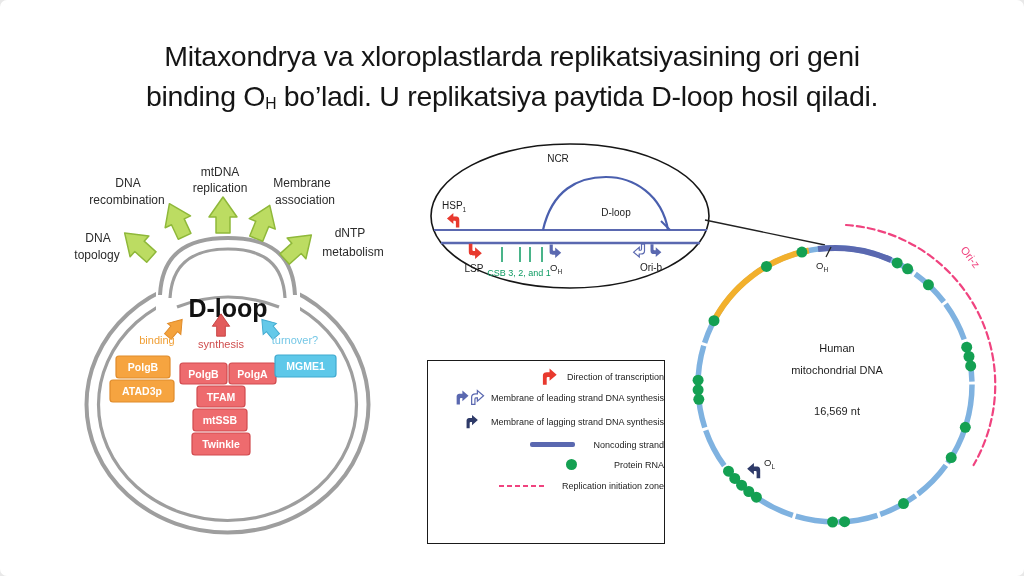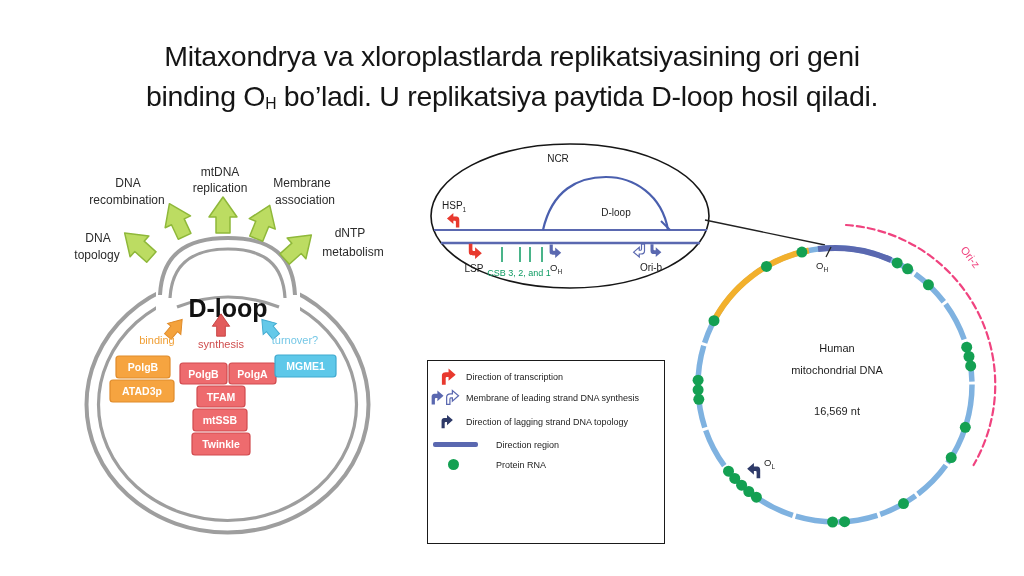--- a/index.html
+++ b/index.html
@@ -1,17 +1,17 @@
 <!DOCTYPE html>
 <html><head>
 <meta charset="utf-8">
 <style>
   html,body{margin:0;padding:0;background:#e8e8e8;}
   .slide{position:relative;width:1024px;height:576px;background:#ffffff;overflow:hidden;
-         font-family:"Liberation Sans",sans-serif;}
+         font-family:"Liberation Sans",sans-serif;border-radius:7px;}
   .slide svg{position:absolute;overflow:visible;}
 
   
   .title{position:absolute;top:36px;left:0;width:1024px;text-align:center;
          color:#151515;font-size:28.5px;line-height:40px;letter-spacing:-0.3px;}
   .title sub{font-size:0.55em;vertical-align:-0.18em;}
 
   
   text{font-family:"Liberation Sans",sans-serif;}
   .outlbl{font-size:12px;fill:#2b2b2b;text-anchor:middle;}
@@ -23,21 +23,21 @@
   .box.red{fill:#ee6b6e;stroke:#d14a4e;}
   .box.blue{fill:#5ec8e9;stroke:#3fa9cf;}
   .ncrtxt{font-size:10px;fill:#1d1d1d;}
   .maptxt{font-size:11px;fill:#1d1d1d;text-anchor:middle;}
   .origin{font-size:9.5px;fill:#1d1d1d;}
 
   
   .legend{position:absolute;left:427px;top:360px;width:238px;height:184px;
           border:1.6px solid #1a1a1a;background:#fff;box-sizing:border-box;
           display:flex;flex-direction:column;padding-top:5px;}
-  .lrow{display:flex;align-items:center;}
+  .lrow{display:flex;align-items:center;justify-content:flex-end;}
   .licon{display:flex;align-items:center;flex:0 0 auto;}
   .ltext{font-size:9px;color:#1d1d1d;white-space:nowrap;}
   .lline{display:inline-block;width:45px;height:4.5px;margin-left:5px;border-radius:2px;}
   .ldash{display:inline-block;width:46px;height:2.5px;margin-left:5px;
          background:repeating-linear-gradient(90deg,#f0437f 0 5px,transparent 5px 8px);}
   .ldot{display:inline-block;width:11px;height:11px;border-radius:50%;
         background:#14a052;margin-left:20px;}
 </style>
 </head>
 <body>
@@ -237,29 +237,35 @@
           </svg>
         </span>
       <span class="ltext">Membrane of leading strand DNA synthesis</span>
     </div>
     <div class="lrow" style="height:25px">
       <span class="licon" style="width:38px">
           <svg width="36" height="18">
             <use href="#bent-arrow" fill="#2e3a68" transform="translate(12,2) scale(0.78)"></use>
           </svg>
         </span>
-      <span class="ltext">Direction of lagging strand DNA topology</span>
+      <span class="ltext">Membrane of lagging strand DNA synthesis</span>
     </div>
     <div class="lrow" style="height:21px">
       <span class="licon" style="width:68px">
           <span class="lline" style="background:#5a68b0;height:5px"></span>
         </span>
-      <span class="ltext">Direction region</span>
+      <span class="ltext">Noncoding strand</span>
     </div>
     <div class="lrow" style="height:19px">
       <span class="licon" style="width:68px">
           <span class="ldot"></span>
         </span>
       <span class="ltext">Protein RNA</span>
     </div>
+    <div class="lrow" style="height:24px">
+      <span class="licon" style="width:68px">
+          <span class="ldash"></span>
+        </span>
+      <span class="ltext">Replication initiation zone</span>
+    </div>
   </div>
 
 </div>
 
 </body></html>

